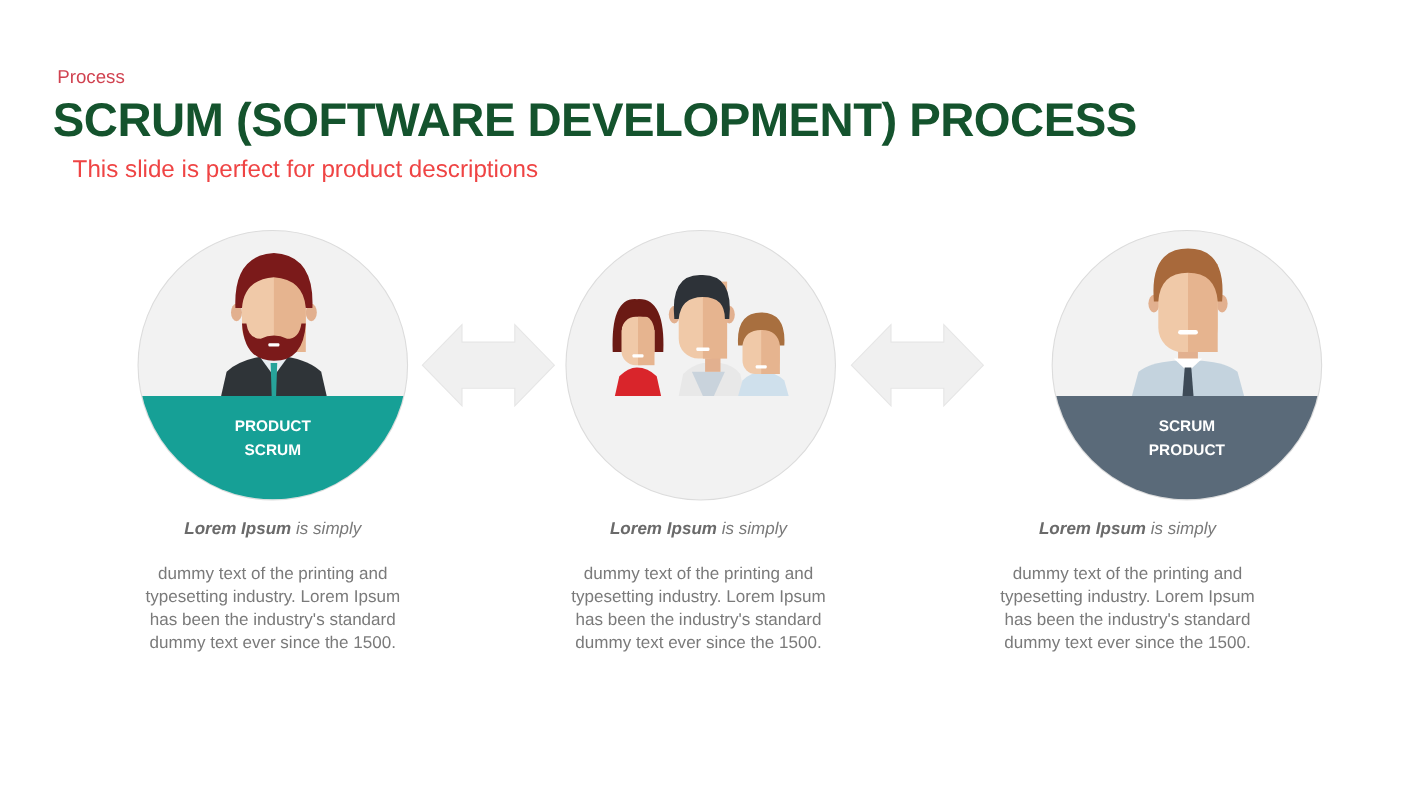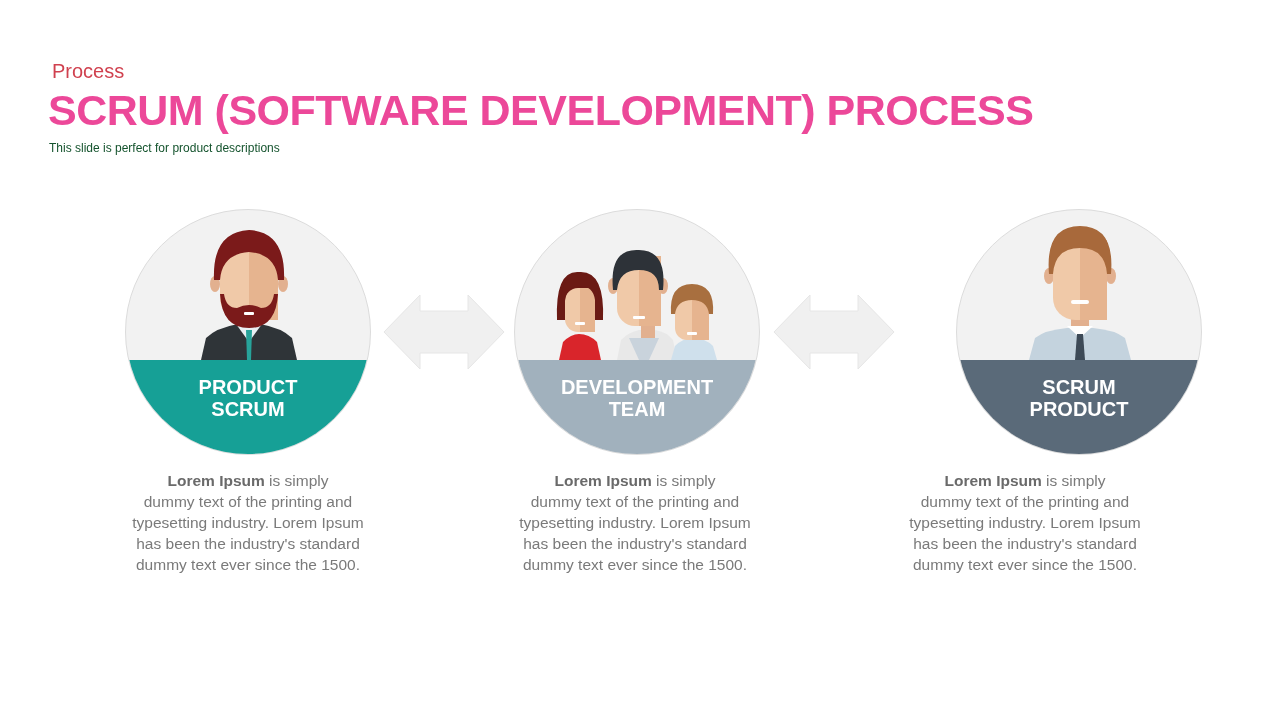--- a/index.html
+++ b/index.html
@@ -1,30 +1,30 @@
 <!DOCTYPE html>
 <html><head>
 <meta charset="utf-8">
 <style>
   html, body { margin:0; padding:0; }
   body { width:1280px; height:720px; background:#ffffff; position:relative; overflow:hidden;
          font-family:"Liberation Sans", sans-serif; }
-  .kicker { position:absolute; left:52px; top:60px; font-size:20px; color:#d0414f; }
-  .title { position:absolute; left:48px; top:86px; font-size:43px; font-weight:bold; color:#ec4899; letter-spacing:-0.5px; white-space:nowrap; }
-  .subtitle { position:absolute; left:49px; top:141px; font-size:12px; color:#14532d; }
+  .kicker { position:absolute; left:52px; top:60px; font-size:17px; color:#d0414f; }
+  .title { position:absolute; left:48px; top:86px; font-size:43px; font-weight:bold; color:#14532d; letter-spacing:-0.5px; white-space:nowrap; }
+  .subtitle { position:absolute; left:66px; top:141px; font-size:22px; color:#ef4444; }
   .circle { position:absolute; top:209px; width:246px; height:246px; border-radius:50%;
             background:#f2f2f2; border:1px solid #dcdcdc; overflow:hidden; box-sizing:border-box; }
   .circle .band { position:absolute; left:0; right:0; top:150px; bottom:0; display:flex; flex-direction:column;
                   align-items:center; padding-top:16px; box-sizing:border-box; }
-  .circle .band span { display:block; color:#ffffff; font-weight:bold; font-size:20px; line-height:22px; }
+  .circle .band span { display:block; color:#ffffff; font-weight:bold; font-size:14px; line-height:22px; }
   .circle svg { position:absolute; left:0; top:0; }
   .arrow { position:absolute; top:293px; }
   .desc { position:absolute; top:470px; width:240px; text-align:center; color:#7a7a7a; font-size:15.5px; line-height:21px; }
   .desc b { color:#6a6a6a; }
-  .desc .first { display:block; margin-bottom:0; }
+  .desc .first { display:block; margin-bottom:20px;font-style:italic; }
 </style>
 </head>
 <body>
 
 <div class="kicker">Process</div>
 <div class="title">SCRUM (SOFTWARE DEVELOPMENT) PROCESS</div>
 <div class="subtitle">This slide is perfect for product descriptions</div>
 
 <div class="circle" style="left:125px;">
   <svg width="246" height="150" viewBox="0 0 246 150">
@@ -68,24 +68,20 @@
     <rect x="124" y="46" width="22" height="70" fill="#e6b48f"></rect>
     <path d="M98 80 Q94 38 124 40 Q152 40 148 80 L144 80 Q144 60 124 60 Q104 60 102 80 Z" fill="#2d3238"></path>
     <rect x="118" y="106" width="12" height="3" rx="1" fill="#fff"></rect>
 
     <path d="M156 150 L160 136 Q168 128 178 128 Q190 128 198 136 L202 150 Z" fill="#cfe0ec"></path>
     <rect x="160" y="90" width="34" height="40" rx="12" fill="#f0c9a8"></rect>
     <rect x="177" y="90" width="17" height="40" fill="#e6b48f"></rect>
     <path d="M156 104 Q154 74 177 74 Q200 74 198 104 L194 104 Q192 90 177 90 Q162 90 160 104 Z" fill="#a86f3f"></path>
     <rect x="172" y="122" width="10" height="3" rx="1" fill="#fff"></rect>
   </svg>
-  <div class="band" style="background:#a1b1bd;">
-    <span>DEVELOPMENT</span>
-    <span>TEAM</span>
-  </div>
 </div>
 
 <svg class="arrow" style="left:772px;" width="124" height="78" viewBox="0 0 124 78">
   <path d="M2 39 L38 2 L38 18 L86 18 L86 2 L122 39 L86 76 L86 60 L38 60 L38 76 Z" fill="#f0f0f0" stroke="#e6e6e6" stroke-width="1"></path>
 </svg>
 
 <div class="circle" style="left:956px;">
   <svg width="246" height="150" viewBox="0 0 246 150">
     <path d="M72 150 L78 128 Q88 120 110 118 L136 118 Q158 120 168 128 L174 150 Z" fill="#c4d3de"></path>
     <rect x="114" y="100" width="18" height="20" fill="#e2b08f"></rect>

